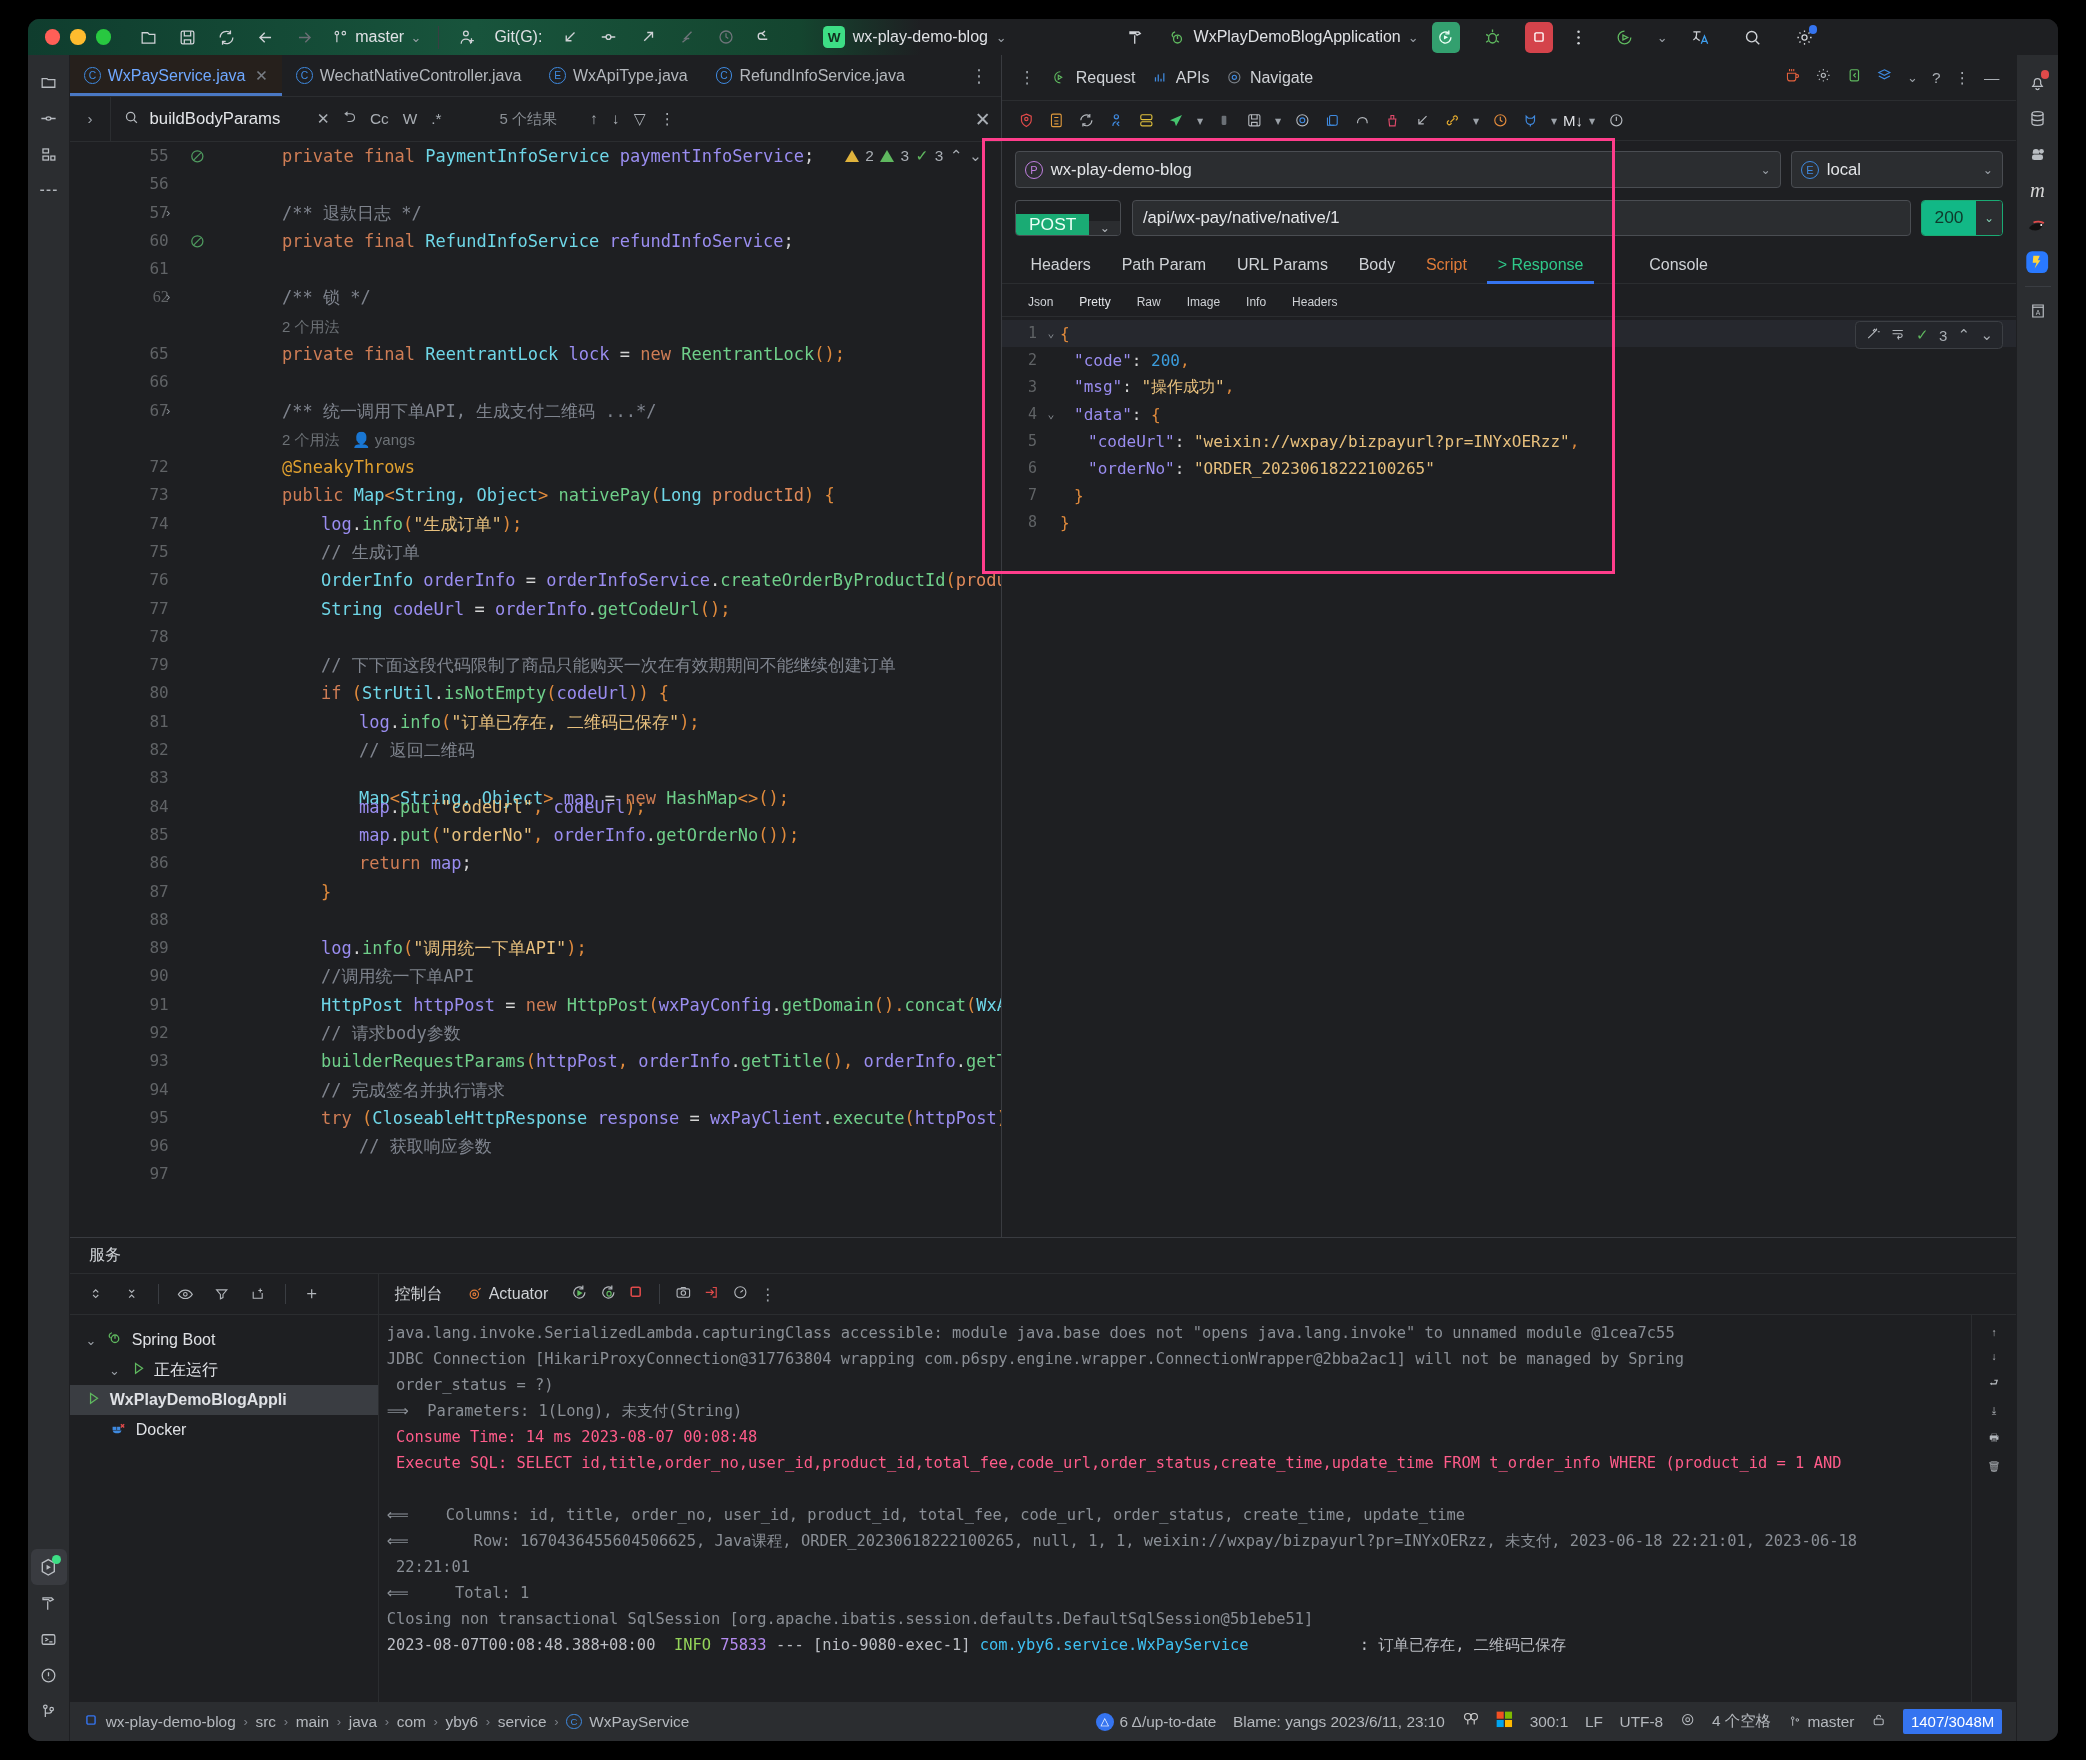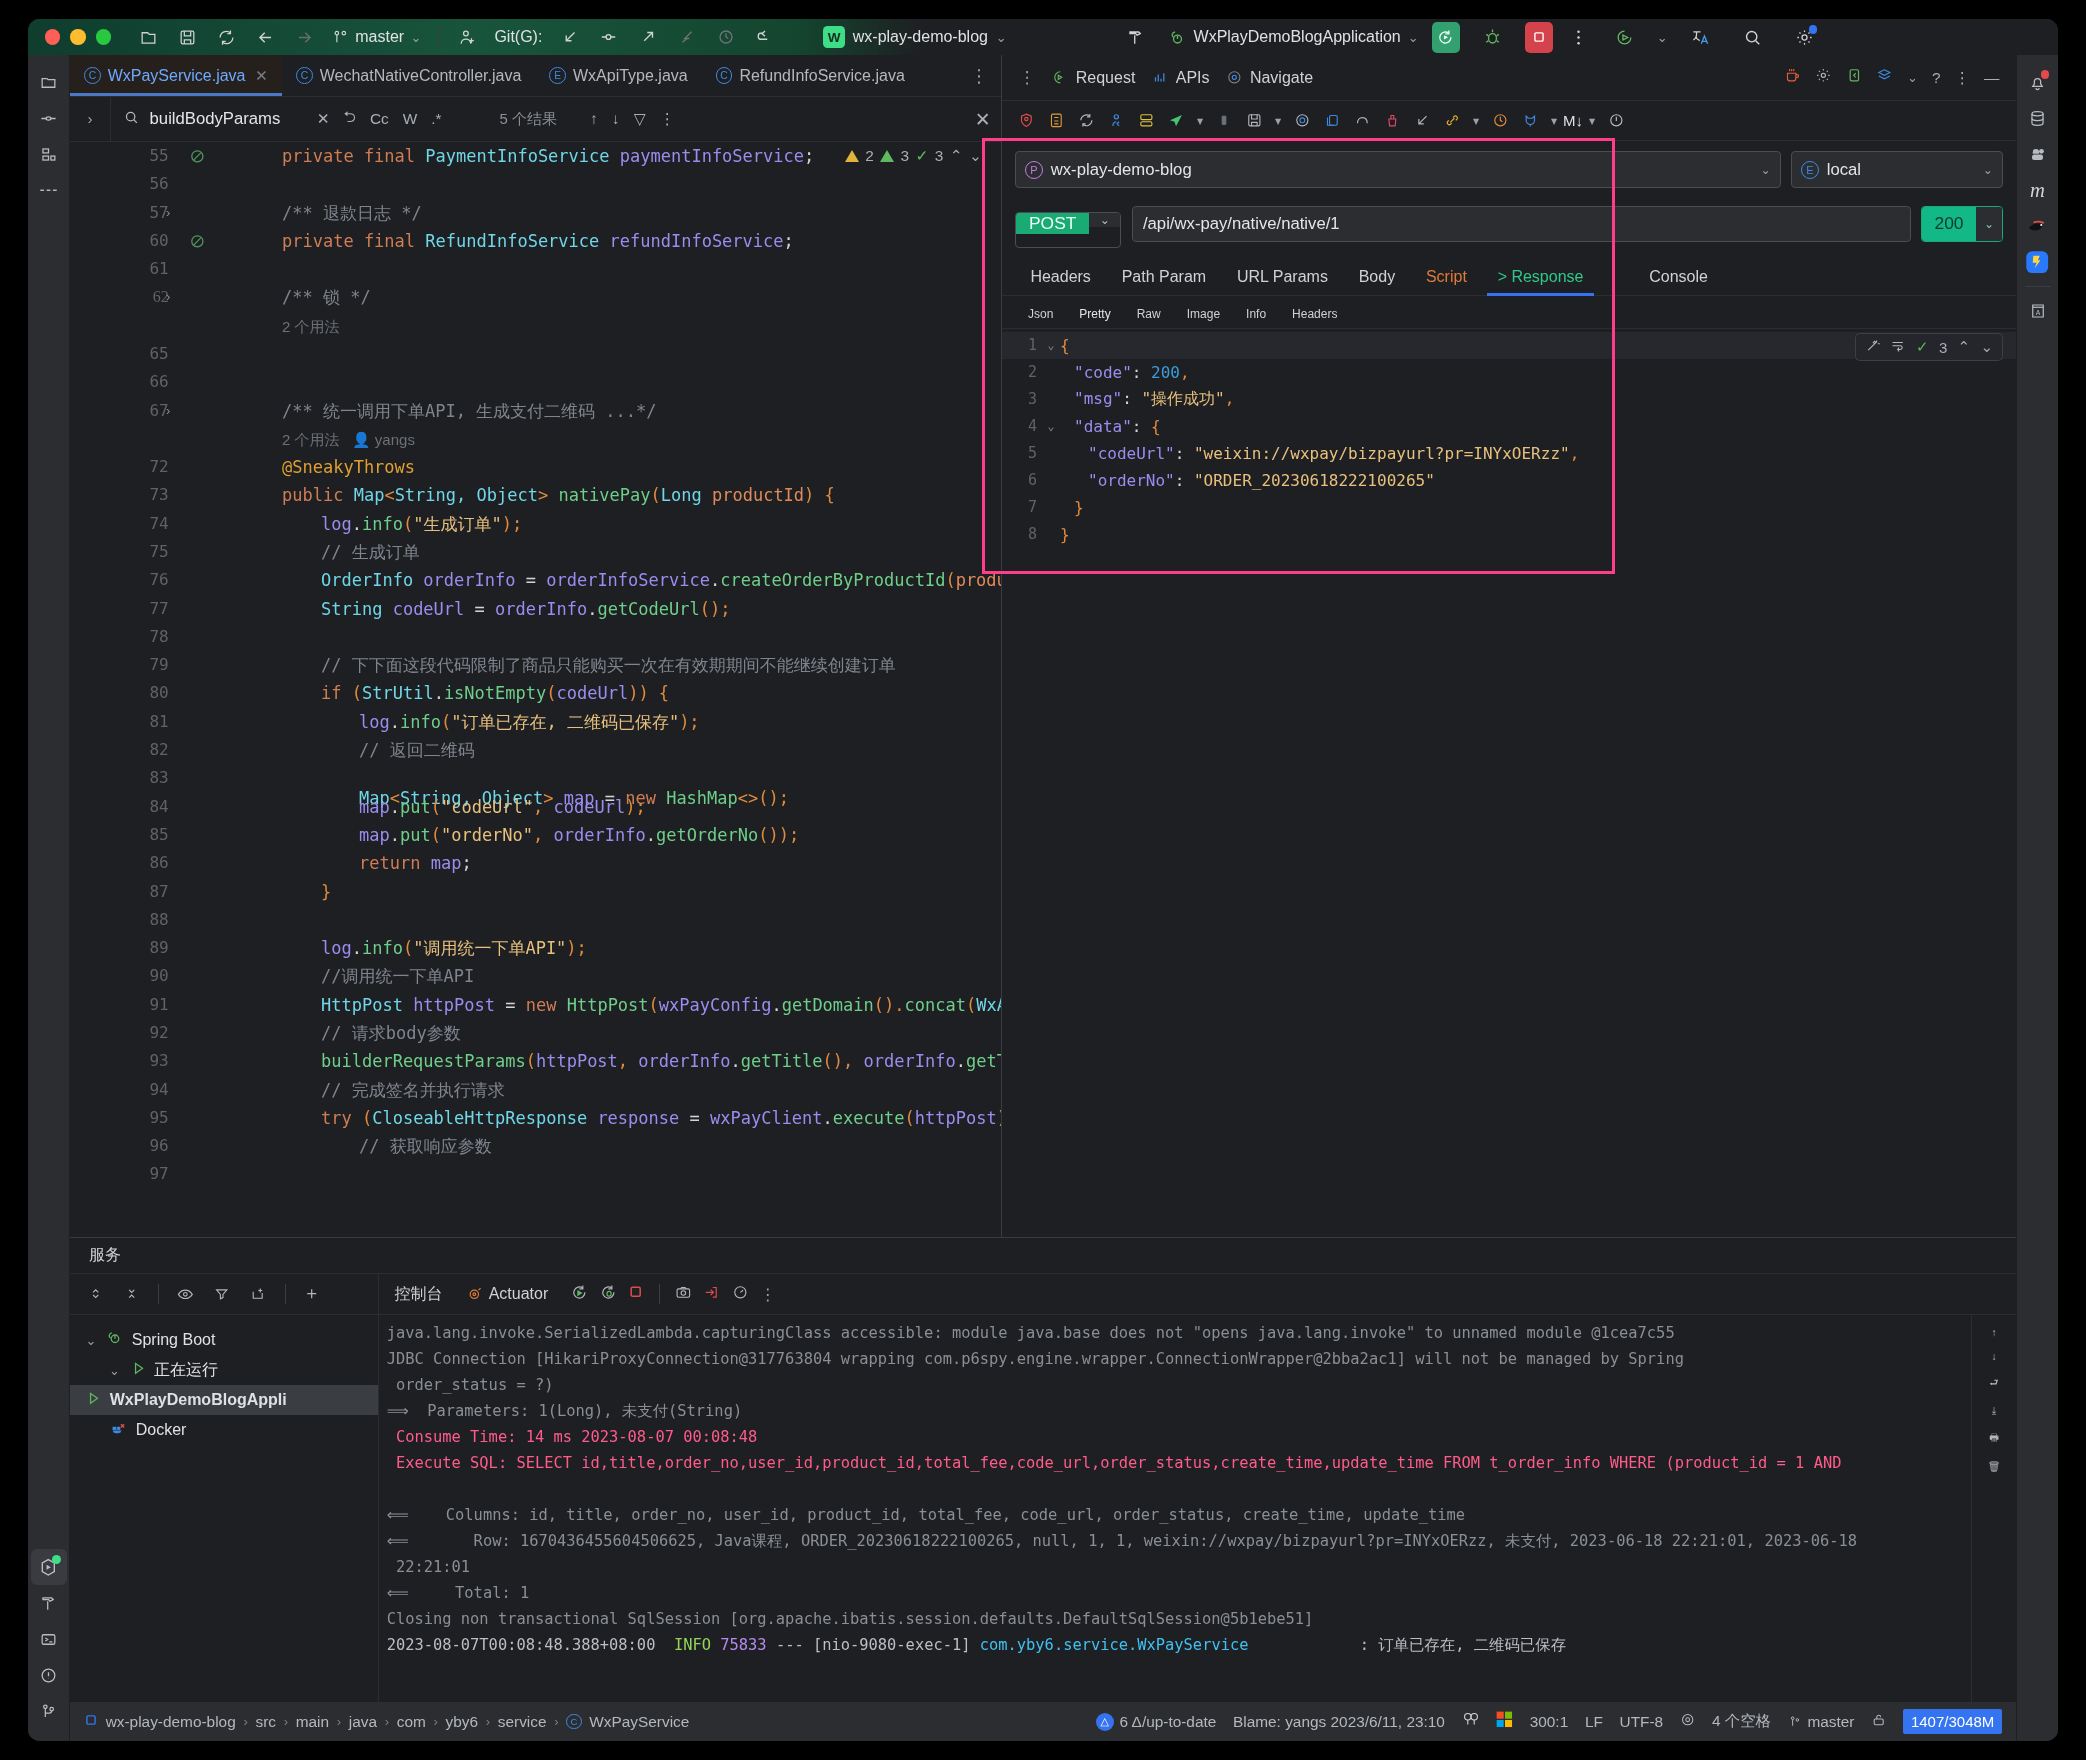--- a/index.html
+++ b/index.html
@@ -97,21 +97,21 @@
   .hc-toolbar{height:40px;flex:0 0 40px;display:flex;align-items:center;gap:0;padding:0 9px;background:#1e1f22;border-bottom:0.6px solid #2b2d30;}
   .hc-tb{width:30px;height:30px;display:flex;align-items:center;justify-content:center;}
   .hc-body{flex:1;display:flex;flex-direction:column;min-height:0;padding:0 0 0 0;}
   .row-env{display:flex;gap:10.3px;padding:10.3px 13px 6.4px 13px;align-items:center;}
   .sel-box{flex:1;height:37px;display:flex;align-items:center;gap:7.7px;border:0.6px solid #4a4d52;border-radius:3.9px;padding:0 9px;background:#2b2d30;font-size:16.7px;color:#e3e5e8;}
   .sel-box.envbox{flex:0 0 212px;}
   .sel-box .sp{margin-left:auto;color:#9ba1a8;font-size:12.2px;}
   .circ{width:18px;height:18px;border-radius:50%;border:1.6px solid #c07fe0;color:#c07fe0;font-size:11px;display:flex;align-items:center;justify-content:center;flex:0 0 18px;}
   .circ.e{border-color:#3f8ae0;color:#3f8ae0;}
   .row-url{display:flex;gap:10.3px;padding:5.1px 13px 9px 13px;align-items:center;}
-  .method{height:36px;display:flex;align-items:flex-start;border:0.6px solid #4a4d52;border-radius:3.9px;overflow:hidden;margin-top:12px;}
+  .method{height:36px;display:flex;align-items:flex-end;border:0.6px solid #4a4d52;border-radius:3.9px;overflow:hidden;}
   .method .m{background:#1aab74;color:#eafff5;display:flex;align-items:center;padding:0 13px;font-size:17.4px;}
   .method .d{width:31px;background:#2b2d30;display:flex;align-items:center;justify-content:center;color:#b4b8bd;font-size:12.2px;}
   .urlbox{flex:1;height:36px;border:0.6px solid #4a4d52;border-radius:3.9px;background:#2b2d30;display:flex;align-items:center;padding:0 10.3px;font-size:16.7px;color:#e3e5e8;}
   .statusbox{flex:0 0 82px;height:36px;border:0.6px solid #1aab74;border-radius:3.9px;display:flex;align-items:stretch;overflow:hidden;}
   .statusbox .s{flex:1;background:#12b886;color:#0e3a2b;display:flex;align-items:center;justify-content:center;font-size:17.4px;}
   .statusbox .d{width:26px;background:#2b2d30;display:flex;align-items:center;justify-content:center;color:#89d9bb;font-size:11.6px;}
   .reqtabs{display:flex;gap:0;padding:2.6px 13px 0 13px;border-bottom:0.6px solid #2b2d30;}
   .reqtab{padding:9px 15.4px;font-size:16px;color:#cfd2d6;position:relative;}
   .reqtab.script{color:#e07b39;}
   .reqtab.resp{color:#2fc98a;}
@@ -481,20 +481,21 @@
                   </svg>
                 </div>
                 <div class="codetxt" style="top: 85px; left: 212px;"><span class="kw">private final </span><span class="typ">RefundInfoService </span><span class="fld">refundInfoService</span><span>;</span></div>
                 <div class="ln" style="top: 113px;">61</div>
                 <div class="codetxt" style="top: 113px; left: 212px;"></div>
                 <div class="ln" style="top: 141px; font-family: Liberation Serif, serif;">62</div>
                 <div class="foldm" style="top: 141px;">›</div>
                 <div class="codetxt" style="top: 141px; left: 212px;"><span class="cmt">/** 锁 */</span></div>
                 <div class="codetxt" style="top: 170px; left: 212px;"><span class="hint">2 个用法</span></div>
                 <div class="ln" style="top: 198px;">65</div>
+                <div class="codetxt" style="top: 198px; left: 212px;"><span class="kw">private final </span><span class="typ">ReentrantLock </span><span class="fld">lock </span><span>= </span><span class="kw">new </span><span class="meth">ReentrantLock</span><span class="brk">();</span></div>
                 <div class="ln" style="top: 226px;">66</div>
                 <div class="codetxt" style="top: 226px; left: 212px;"></div>
                 <div class="ln" style="top: 255px;">67</div>
                 <div class="foldm" style="top: 255px;">›</div>
                 <div class="codetxt" style="top: 255px; left: 212px;"><span class="cmt">/** 统一调用下单API, 生成支付二维码 ...*/</span></div>
                 <div class="codetxt" style="top: 283px; left: 212px;"><span class="hint">2 个用法</span><span class="hint">   👤 yangs</span></div>
                 <div class="ln" style="top: 311px;">72</div>
                 <div class="codetxt" style="top: 311px; left: 212px;"><span class="ann">@SneakyThrows</span></div>
                 <div class="ln" style="top: 339px;">73</div>
                 <div class="codetxt" style="top: 339px; left: 212px;"><span class="kw">public </span><span class="typ">Map</span><span class="brk">&lt;</span><span class="typ">String, Object</span><span class="brk">&gt; </span><span class="meth">nativePay</span><span class="brk">(</span><span class="typ">Long </span><span class="kw2">productId</span><span class="brk">) {</span></div>

